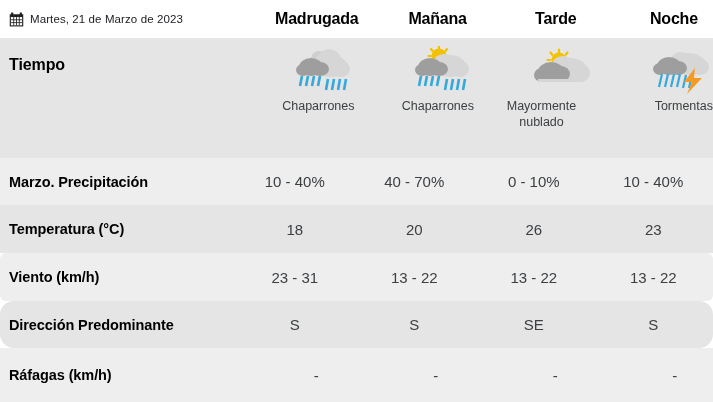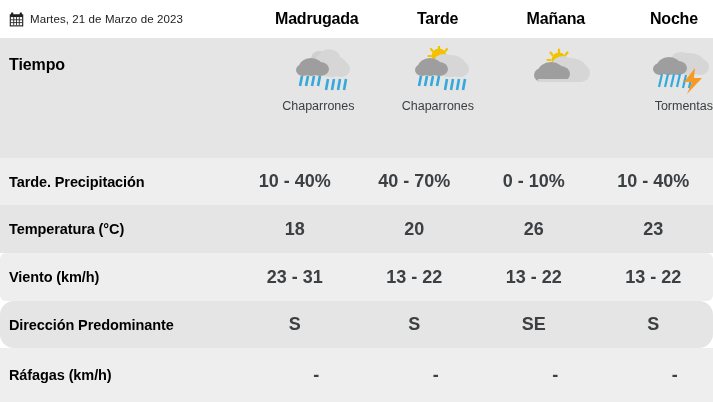--- a/index.html
+++ b/index.html
@@ -81,24 +81,23 @@
     font-size: 14.5px;
     font-weight: bold;
     color: #000000;
     letter-spacing: -0.1px;
   }
   .cell {
     flex: 1 1 0;
     display: flex;
     align-items: center;
     justify-content: center;
-    font-size: 18px;
+    font-size: 15px;
     color: #3c4043;
     text-align: center;
-    font-weight: bold;
   }
 
   
   .row-tiempo {
     height: 120px;
     flex: 0 0 120px;
   }
   .row-tiempo .row-label {
     align-items: flex-start;
     padding-top: 18px;
@@ -152,22 +151,22 @@
           <line x1="5" y1="5.4" x2="5" y2="14.2"></line>
           <line x1="8" y1="5.4" x2="8" y2="14.2"></line>
           <line x1="11" y1="5.4" x2="11" y2="14.2"></line>
           <line x1="2" y1="8.3" x2="14" y2="8.3"></line>
           <line x1="2" y1="11.3" x2="14" y2="11.3"></line>
         </g>
       </svg>
       <span class="date-text">Martes, 21 de Marzo de 2023</span>
     </div>
     <div class="header-col">Madrugada</div>
+    <div class="header-col">Mañana</div>
     <div class="header-col">Tarde</div>
-    <div class="header-col">Mañana</div>
     <div class="header-col">Noche</div>
   </div>
 
   <div class="row plain row-tiempo">
     <div class="row-label">Tiempo</div>
 
     <div class="tiempo-cell">
       <svg class="wx-icon" viewBox="0 0 66 50">
         <circle cx="30" cy="13" r="8" fill="#cfcfcf"></circle>
         <path d="M30 26 a10 10 0 0 1 0-17 a12 12 0 0 1 22 4 a8 8 0 0 1 -1 13 z" fill="#d6d6d6"></path>
@@ -235,20 +234,21 @@
           </g>
         </g>
         <ellipse cx="42" cy="24" rx="17" ry="12" fill="#d6d6d6"></ellipse>
         <ellipse cx="53" cy="27" rx="9" ry="9" fill="#d6d6d6"></ellipse>
         <ellipse cx="35" cy="19" rx="11" ry="9" fill="#d6d6d6"></ellipse>
         <ellipse cx="23" cy="26" rx="13" ry="10" fill="#9e9e9e"></ellipse>
         <ellipse cx="32" cy="28" rx="10" ry="8" fill="#9e9e9e"></ellipse>
         <ellipse cx="14" cy="29" rx="8" ry="7" fill="#9e9e9e"></ellipse>
         <path d="M10 36 h44 a8 8 0 0 0 0-3 h-44 z" fill="#d6d6d6"></path>
       </svg>
+      <div class="wx-label">Mayormente nublado</div>
     </div>
 
     <div class="tiempo-cell">
       <svg class="wx-icon" viewBox="0 0 66 50">
         <ellipse cx="42" cy="18" rx="16" ry="11" fill="#d6d6d6"></ellipse>
         <ellipse cx="53" cy="21" rx="9" ry="8" fill="#d6d6d6"></ellipse>
         <ellipse cx="34" cy="14" rx="10" ry="8" fill="#d6d6d6"></ellipse>
         <ellipse cx="22" cy="20" rx="12" ry="9" fill="#9e9e9e"></ellipse>
         <ellipse cx="31" cy="22" rx="9" ry="7" fill="#9e9e9e"></ellipse>
         <ellipse cx="13" cy="23" rx="7" ry="6" fill="#9e9e9e"></ellipse>
@@ -260,21 +260,21 @@
           <line x1="39" y1="29" x2="36" y2="42"></line>
           <line x1="45" y1="29" x2="42" y2="42"></line>
         </g>
         <path d="M48 22 L37 36 h8 l-5 12 L55 32 h-8 z" fill="#f59a23"></path>
       </svg>
       <div class="wx-label">Tormentas</div>
     </div>
   </div>
 
   <div class="row shaded row-prob">
-    <div class="row-label">Tarde. Precipitación</div>
+    <div class="row-label">Marzo. Precipitación</div>
     <div class="cell">10 - 40%</div>
     <div class="cell">40 - 70%</div>
     <div class="cell">0 - 10%</div>
     <div class="cell">10 - 40%</div>
   </div>
 
   <div class="row plain row-temp">
     <div class="row-label">Temperatura (°C)</div>
     <div class="cell">18</div>
     <div class="cell">20</div>

